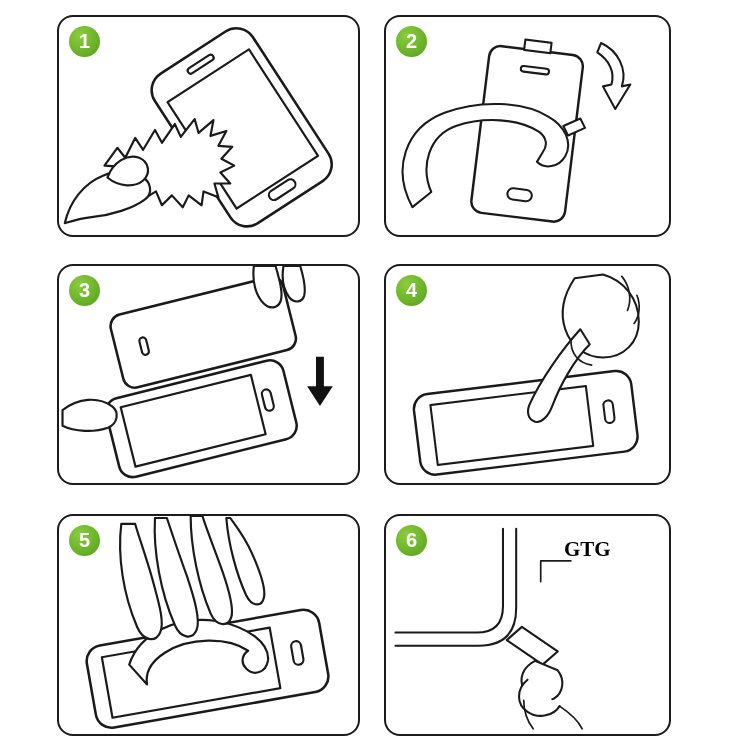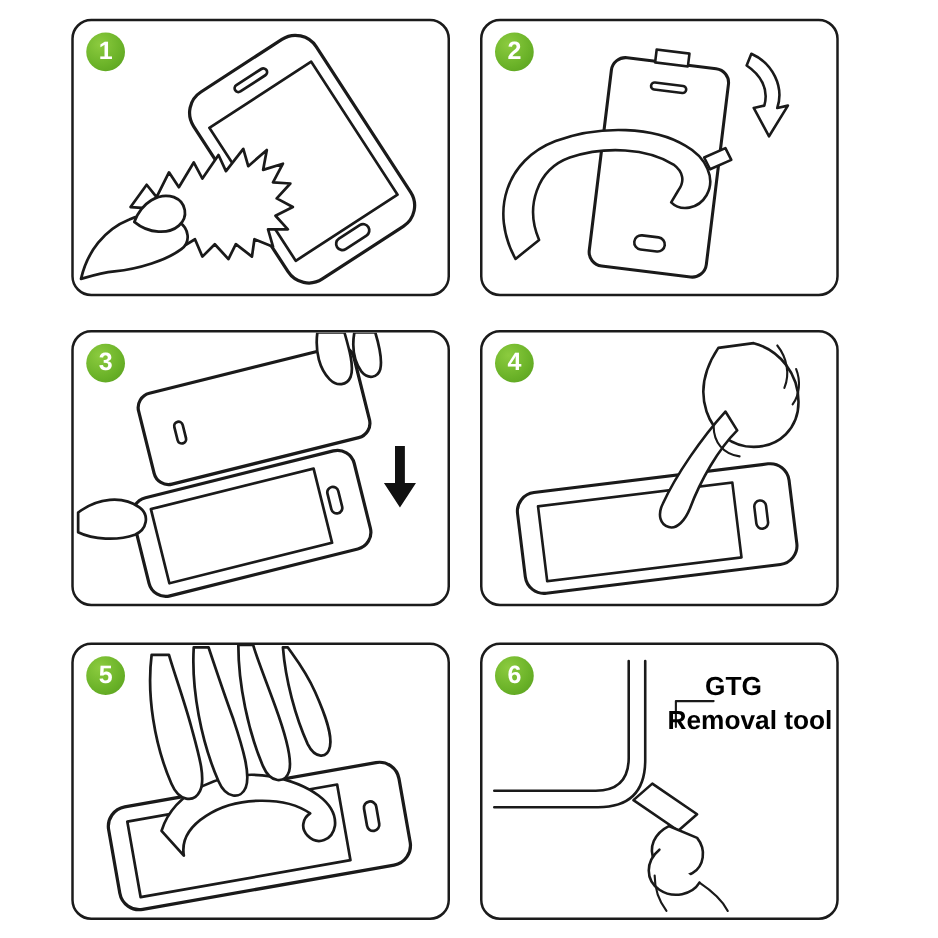--- a/index.html
+++ b/index.html
@@ -14,21 +14,21 @@
   .p6{left:384px;top:514px;width:287px;height:222px}
   .badge{position:absolute;top:9px;left:10px;width:31px;height:31px;border-radius:50%;
          background:radial-gradient(circle at 35% 30%, #8ccb3f, #6ab228 60%, #569d1d);
          color:#ffffff;font-weight:bold;font-size:20px;display:flex;align-items:center;justify-content:center;}
   .art{position:absolute;left:0;top:0;width:100%;height:100%;}
   .art path,.art rect,.art circle{stroke:#1a1a1a;stroke-width:2.2;fill:none;stroke-linejoin:round;stroke-linecap:round;}
   .art .fw{fill:#ffffff;}
   .art .fb{fill:#111111;stroke:none;}
   .art .thick{stroke-width:2.6;}
   .art .thin{stroke-width:1.8;}
-  .gtg{position:absolute;top:20px;left:148px;color:#000000;font-weight:bold;font-size:21px;line-height:1.3;white-space:nowrap;}
+  .gtg{position:absolute;top:20px;left:148px;color:#000000;font-weight:bold;font-size:21px;line-height:1.3;white-space:nowrap;font-family:Liberation Serif, serif;}
   .gtg .l1{padding-left:30px;}
 </style>
 </head>
 <body>
 
 <div class="stage">
 
   <section class="panel p1">
     <svg class="art" viewBox="0 0 300 220" preserveAspectRatio="xMidYMid meet">
       <g transform="translate(85,68) rotate(-33)">
@@ -139,20 +139,19 @@
       <path d="M10,132 L98,132 Q138,132 138,92 L138,8"></path>
       <path class="fw" d="M128,126 L166,152 L182,138 L144,112 Z"></path>
       <path class="fw" d="M158,148 C146,154 140,166 146,178 C152,190 168,194 178,188 C188,182 190,168 182,158 Z"></path>
       <path class="fw" d="M150,168 C138,178 138,194 150,202 C162,210 178,206 184,196"></path>
       <path class="thin" d="M184,196 C196,204 204,212 208,220"></path>
       <path class="thin" d="M146,190 C146,202 150,212 156,220"></path>
       <path class="thin" d="M196,42 L164,42 L164,64"></path>
     </svg>
     <div class="gtg">
       <div class="l1">GTG</div>
-      <div class="l2">Removal tool</div>
     </div>
     <div class="badge">
       <span>6</span>
     </div>
   </section>
 
 </div>
 
 </body></html>

